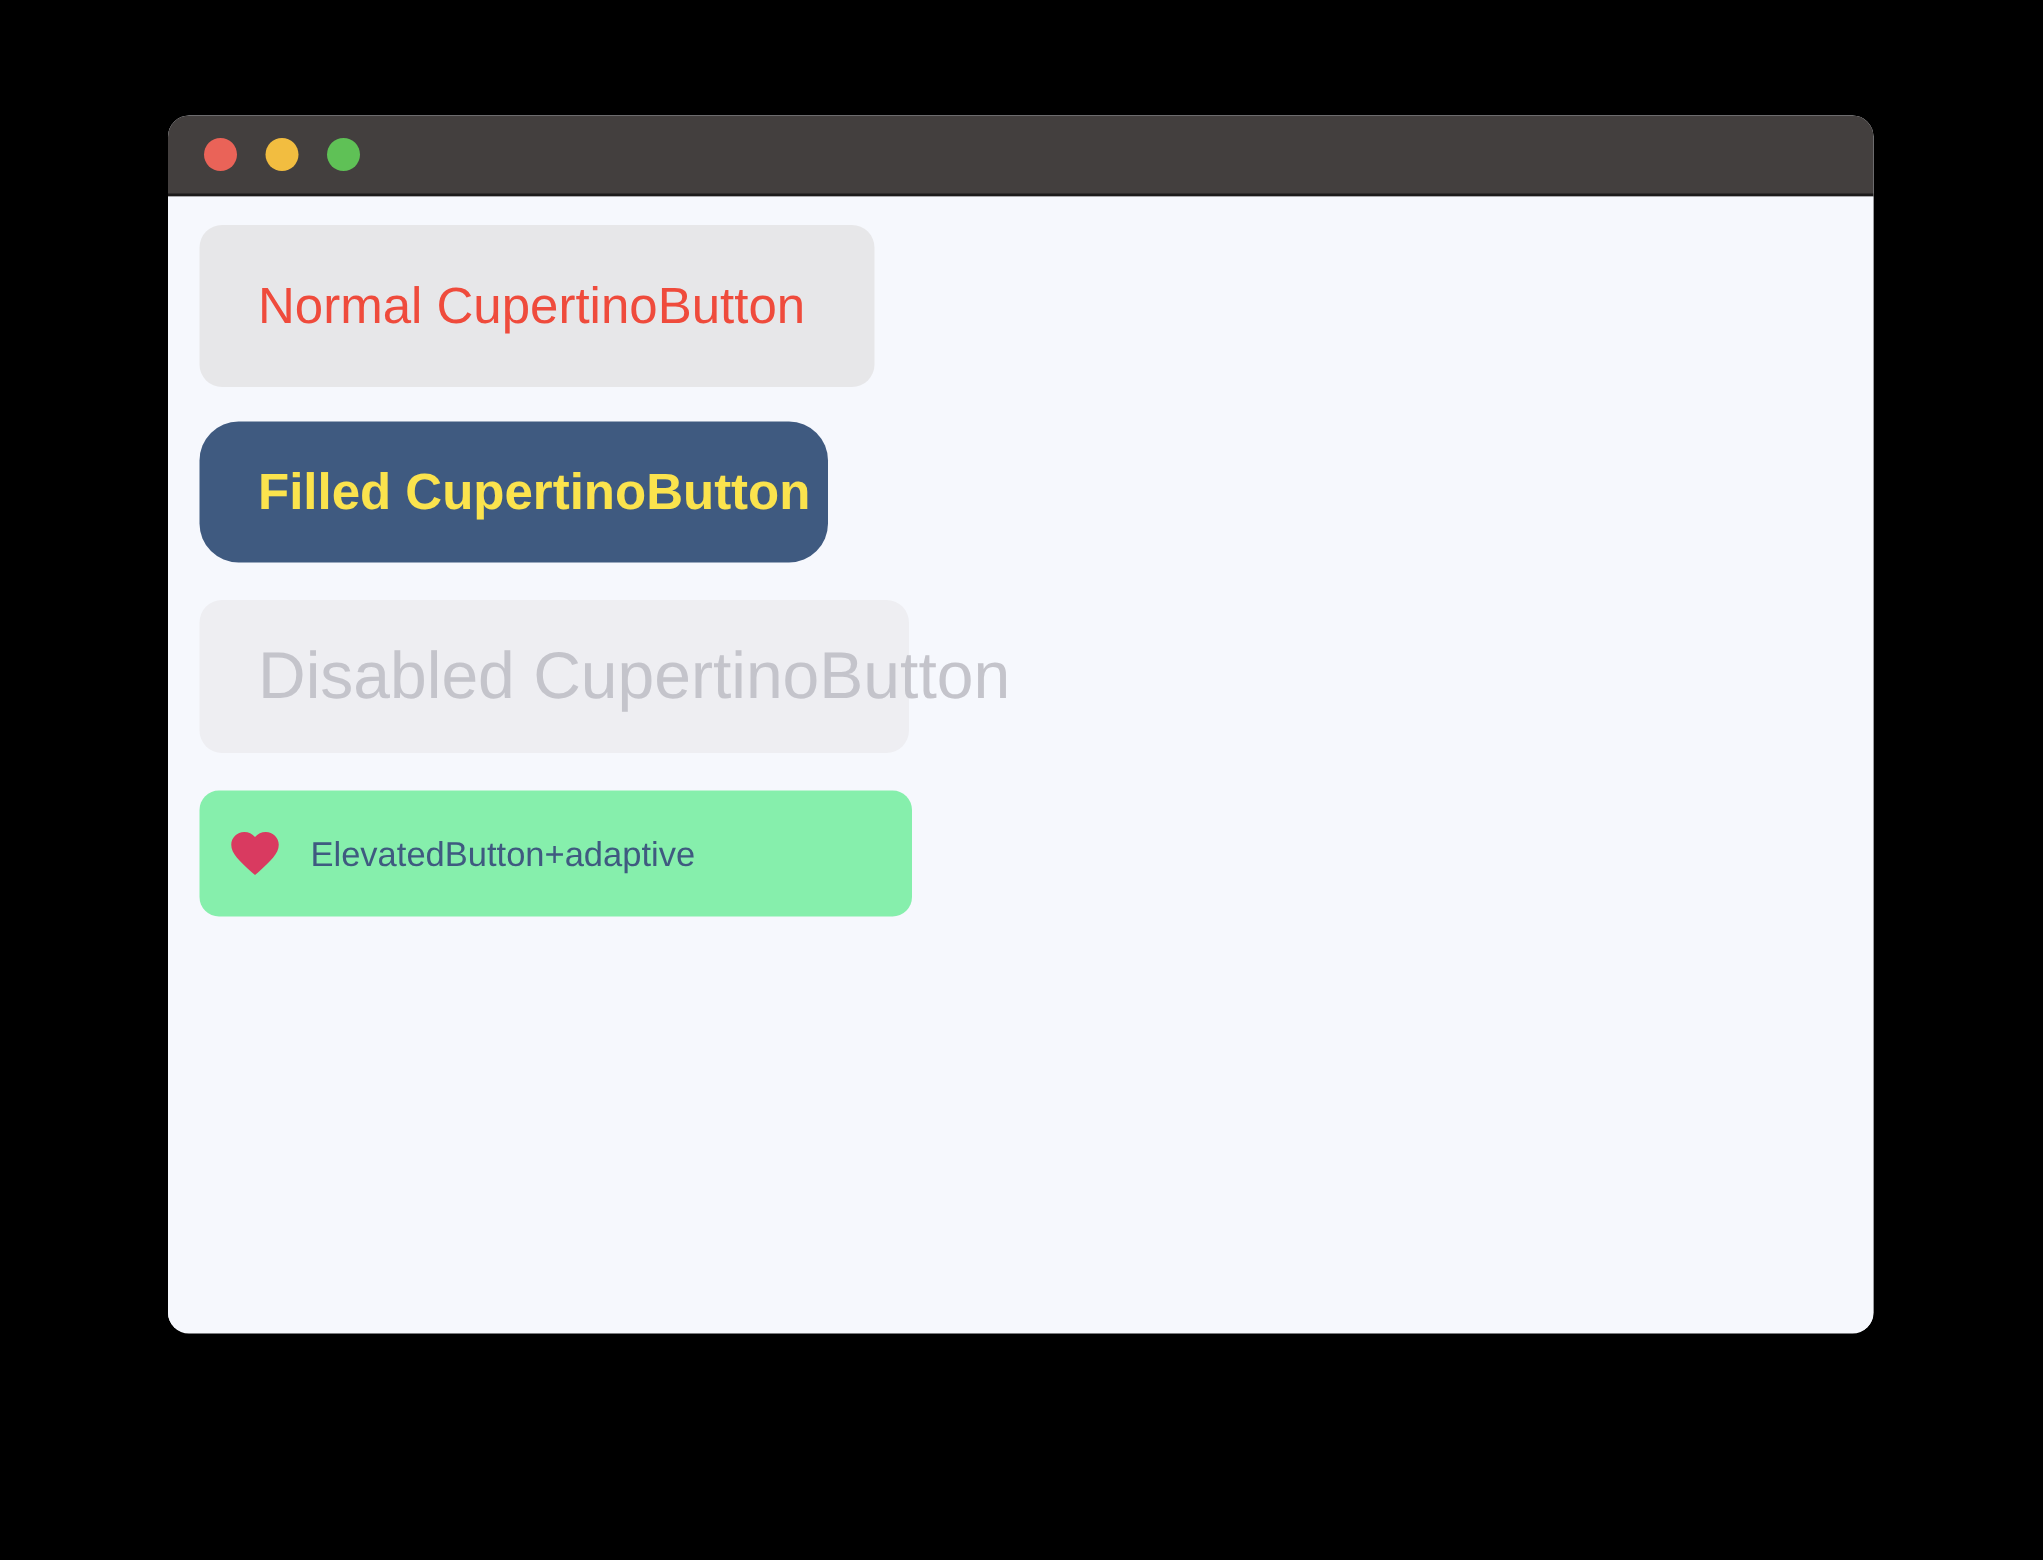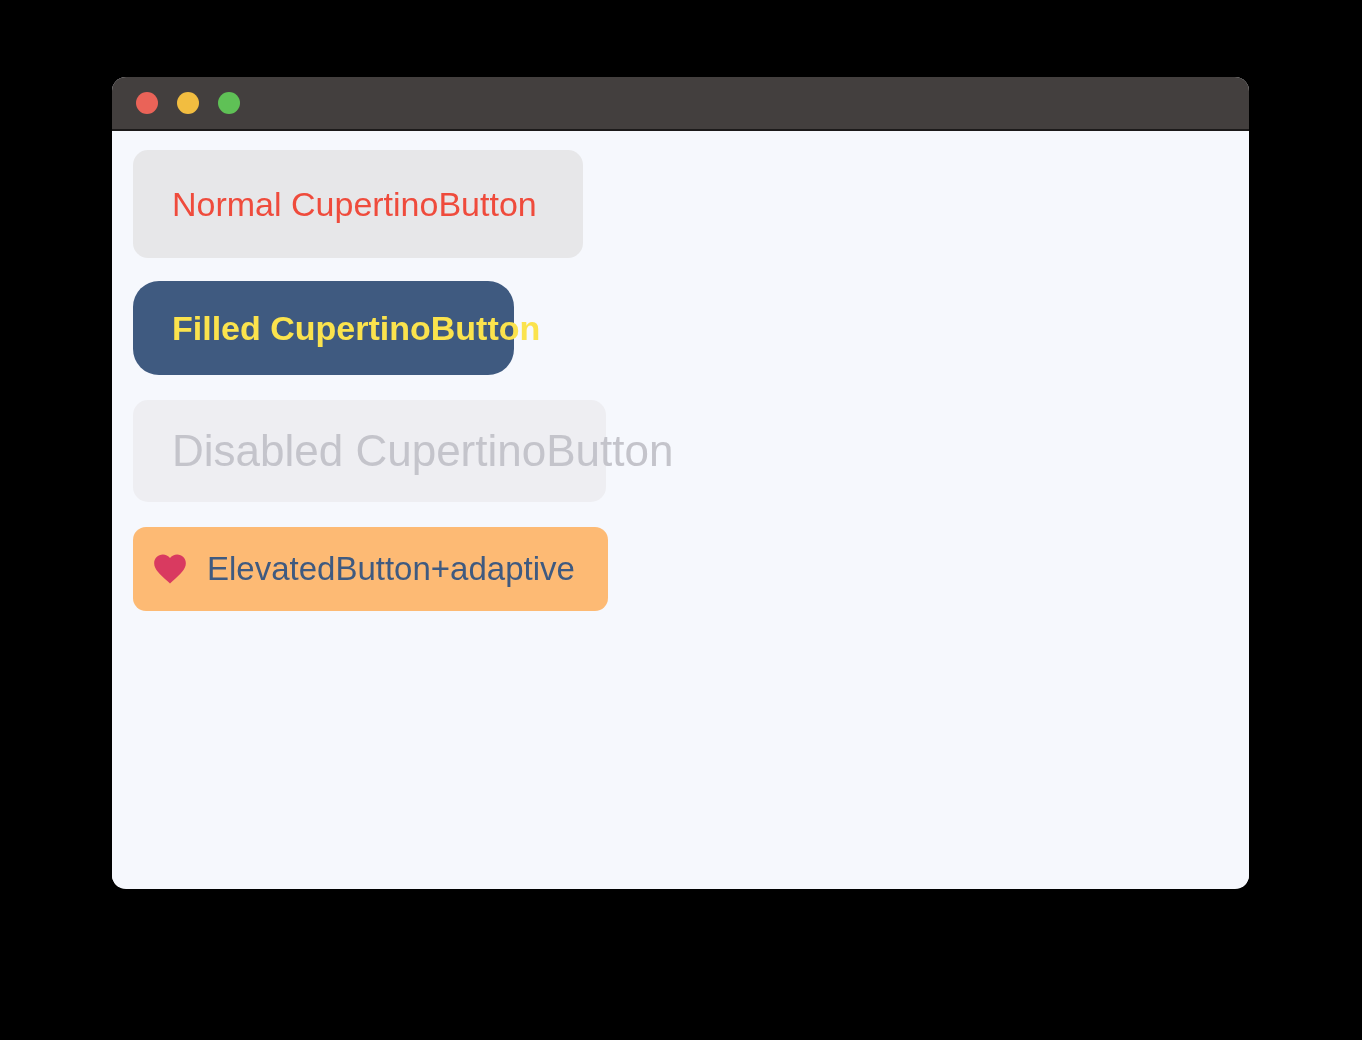--- a/index.html
+++ b/index.html
@@ -95,21 +95,21 @@
     border-radius: 15px;
     background: #e7e7e9;
     padding-left: 39px;
     color: #ef4b3c;
     font-size: 34px;
     font-weight: 400;
   }
 
   
   .btn-filled {
-    width: 381px;
+    width: 419px;
     height: 94px;
     margin-bottom: 25px;
     border-radius: 26px;
     background: #3f5a80;
     padding-left: 39px;
     color: #fbe34d;
     font-size: 34px;
     font-weight: 700;
   }
 
@@ -125,24 +125,24 @@
     font-size: 44px;
     font-weight: 400;
     cursor: default;
   }
 
   
   .btn-elevated {
     width: 475px;
     height: 84px;
     border-radius: 13px;
-    background: #fdba74;
+    background: #86efac;
     padding-left: 18px;
     color: #3f5a80;
-    font-size: 33px;
+    font-size: 23px;
     font-weight: 400;
   }
 
   .heart-icon {
     width: 38px;
     height: 38px;
     margin-right: 18px;
     flex: 0 0 auto;
     display: block;
   }

